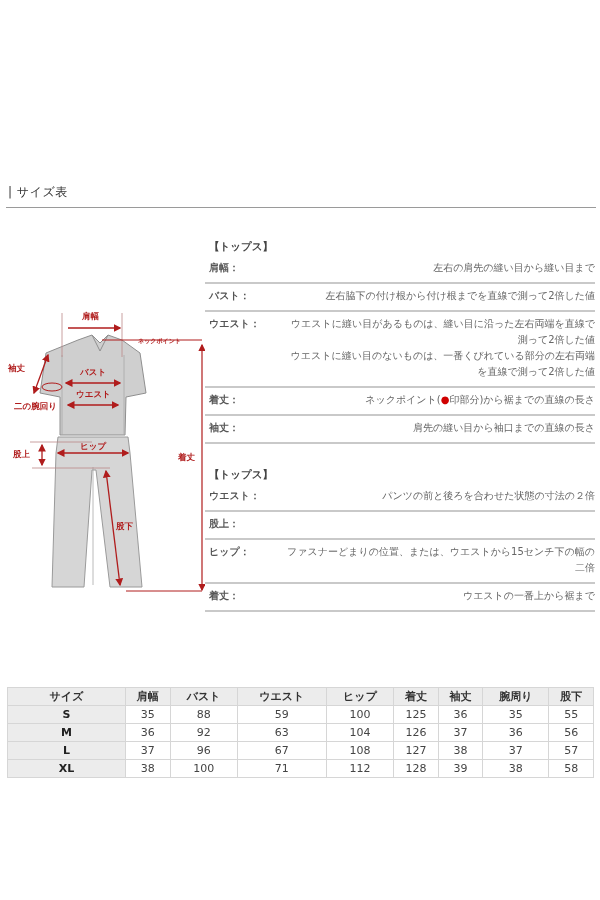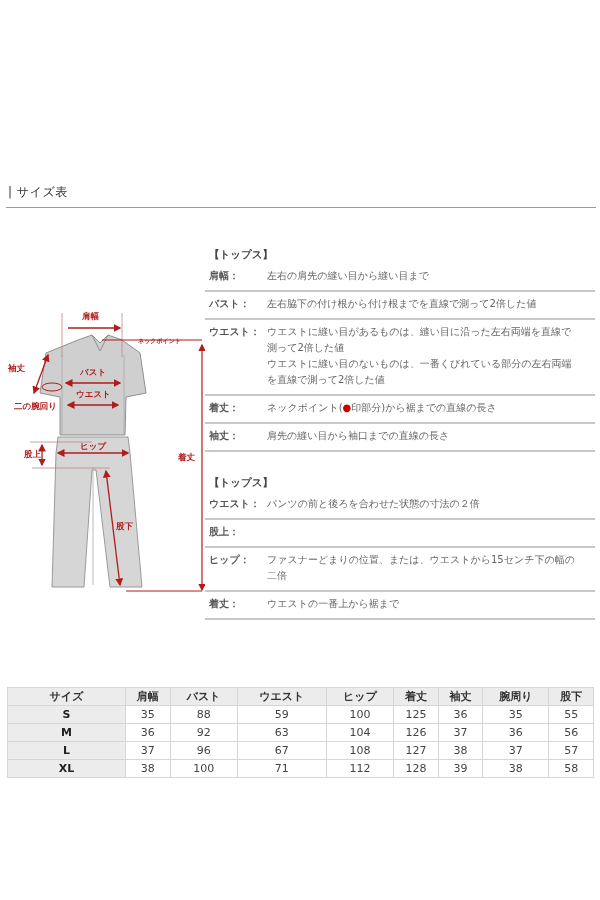--- a/index.html
+++ b/index.html
@@ -6,26 +6,26 @@
   body { width:600px; height:900px; position:relative; overflow:hidden;
          font-family:"DejaVu Sans", sans-serif; color:#555; }
   .section-title { position:absolute; left:8px; top:184px; font-size:12px; color:#333; letter-spacing:0.5px; }
   .section-rule { position:absolute; left:6px; top:207px; width:590px; height:1px; background:#9a9a9a; }
 
   .diagram { position:absolute; left:0; top:295px; width:205px; height:305px; }
   .diagram svg { position:absolute; left:0; top:0; }
   .dlabel { position:absolute; font-size:8.5px; color:#b01c1c; font-weight:bold; white-space:nowrap; }
   .dlabel.small { font-size:6px; }
 
-  .defs { position:absolute; left:205px; top:236px; width:390px;margin-top:8px; }
+  .defs { position:absolute; left:205px; top:236px; width:390px; }
   .group-title { font-size:10.5px; color:#444; font-weight:bold; height:20px; line-height:20px; padding-left:4px; }
   .def-row { display:flex; font-size:10px; line-height:16px; padding:4px 0 6px 4px; border-bottom:2px solid #c9c9c9; color:#666; }
   .def-row .term { width:58px; flex:none; color:#555; font-weight:bold; }
   .def-row .desc { flex:1; }
-  .def-row .desc .line { display:block; }
+  .def-row .desc .line { display:block;text-align:right; }
   .red-dot { color:#d00000; }
   .gap { height:20px; }
 
   table.sizes { position:absolute; left:7px; top:687px; width:587px; border-collapse:collapse; font-size:11px; }
   table.sizes th, table.sizes td { border:1px solid #d6d6d6; text-align:center; height:17px; padding:0; color:#444; }
   table.sizes th { background:#ececec; font-weight:bold; color:#333; }
   table.sizes td.size-cell { background:#ececec; font-weight:bold; color:#222; }
   table.sizes th.size-col { width:117px; }
 </style>
 </head>
@@ -74,21 +74,21 @@
     <line x1="58" y1="158" x2="128" y2="158" stroke="#b01c1c" stroke-width="1.3" marker-start="url(#at)" marker-end="url(#ah)"></line>
 
     <line x1="106" y1="176" x2="120" y2="290" stroke="#b01c1c" stroke-width="1.3" marker-start="url(#at)" marker-end="url(#ah)"></line>
   </svg>
   <span class="dlabel" style="left:82px;top:16px;">肩幅</span>
   <span class="dlabel small" style="left:138px;top:42px;">ネックポイント</span>
   <span class="dlabel" style="left:8px;top:68px;">袖丈</span>
   <span class="dlabel" style="left:80px;top:72px;">バスト</span>
   <span class="dlabel" style="left:76px;top:94px;">ウエスト</span>
   <span class="dlabel" style="left:14px;top:106px;">二の腕回り</span>
-  <span class="dlabel" style="left:13px;top:154px;margin-left:11px;">股上</span>
+  <span class="dlabel" style="left:13px;top:154px;">股上</span>
   <span class="dlabel" style="left:80px;top:146px;">ヒップ</span>
   <span class="dlabel" style="left:178px;top:157px;">着丈</span>
   <span class="dlabel" style="left:116px;top:226px;">股下</span>
 </div>
 
 <div class="defs">
   <div class="group-title">【トップス】</div>
   <div class="def-row">
     <span class="term">肩幅：</span>
     <span class="desc">

